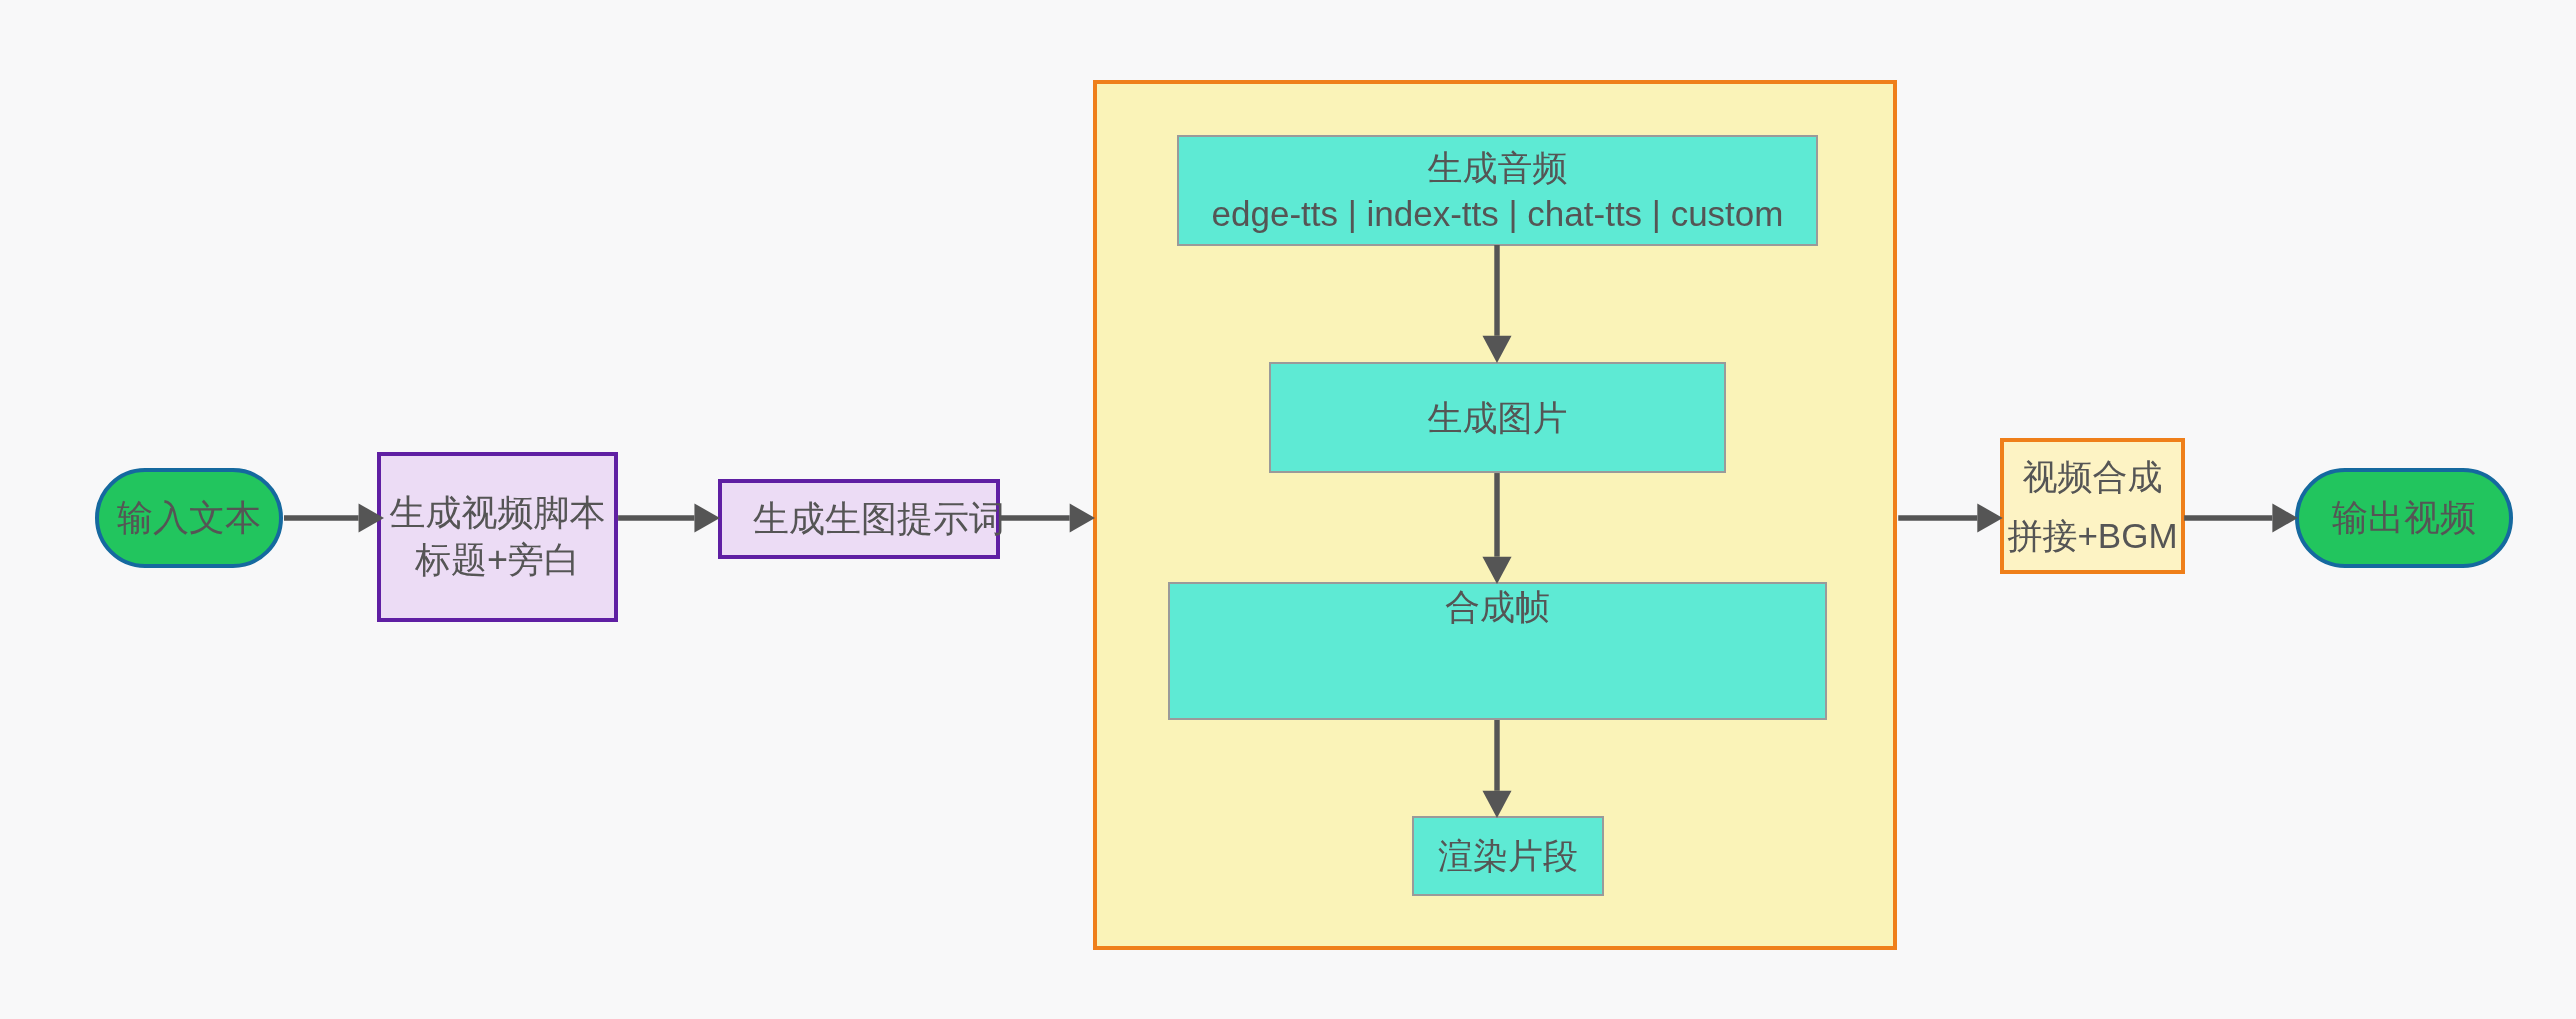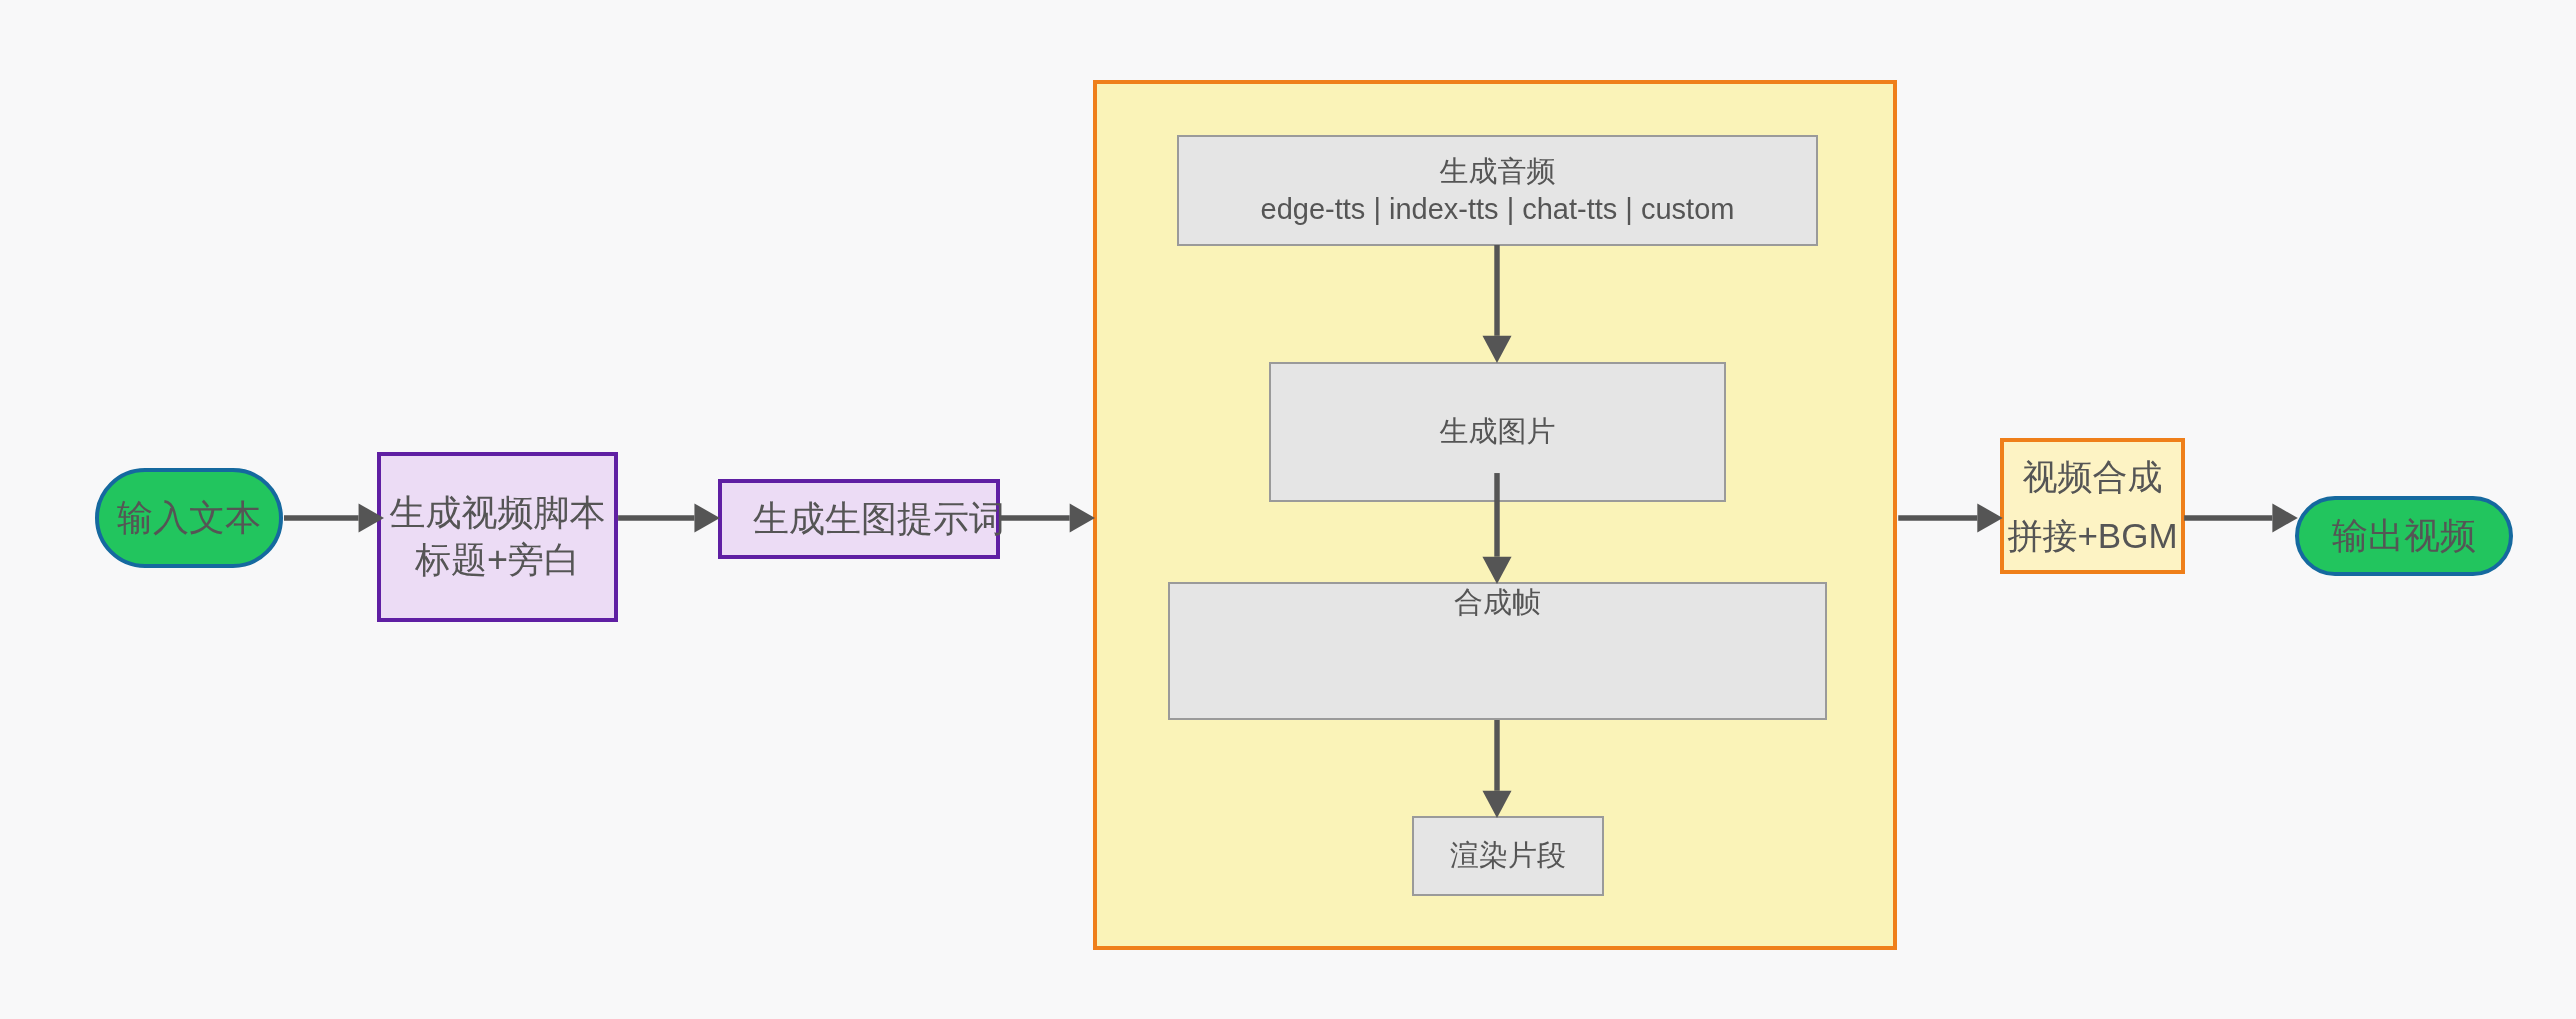--- a/index.html
+++ b/index.html
@@ -25,22 +25,22 @@
     background:#ecdcf5;border:4.5px solid #5f1fa3;
     font-size:36px;
   }
   
   .orange{
     background:#fdf3c4;border:4.5px solid #ef7f1a;
     font-size:35px;
   }
   
   .plain{
-    background:#e5e5e5;border:2.7px solid #9a9a9a;
-    font-size:29px;
+    background:#5eead4;border:2.7px solid #9a9a9a;
+    font-size:35px;
   }
 
   
   #pipeline-container{
     position:absolute;box-sizing:border-box;
     background:#faf3b8;border:4.5px solid #ef7f1a;
   }
 
   
   .arrow{position:absolute;}
@@ -64,38 +64,38 @@
 
   <div class="node purple" style="left:718px;top:479px;width:282px;height:80px;padding-left:40px;">
     <span class="line">生成生图提示词</span>
   </div>
 
   <div class="node plain" style="left:1177px;top:135px;width:641px;height:111px;">
     <span class="line">生成音频</span>
     <span class="line">edge-tts | index-tts | chat-tts | custom</span>
   </div>
 
-  <div class="node plain" style="left:1269px;top:362px;width:457px;height:140px;">
+  <div class="node plain" style="left:1269px;top:362px;width:457px;height:111px;">
     <span class="line">生成图片</span>
   </div>
 
   <div class="node plain" style="left:1168px;top:582px;width:659px;height:138px;justify-content:space-between;">
     <span class="line">合成帧</span>
   </div>
 
   <div class="node plain" style="left:1412px;top:816px;width:192px;height:80px;">
     <span class="line">渲染片段</span>
   </div>
 
   <div class="node orange" style="left:2000px;top:438px;width:185px;height:136px;gap:13px;">
     <span class="line">视频合成</span>
     <span class="line">拼接+BGM</span>
   </div>
 
-  <div class="node term" style="left:2295px;top:496px;width:218px;height:80px;">
+  <div class="node term" style="left:2295px;top:468px;width:218px;height:100px;">
     <span class="line">输出视频</span>
   </div>
 
   <div class="arrow" style="left:284px;top:498px;width:100px;height:40px;">
     <svg width="100" height="40" viewBox="0 0 110 44">
       <line x1="0" y1="22" x2="82" y2="22" stroke="#555555" stroke-width="6"></line>
       <polygon points="82,6 110,22 82,38" fill="#555555"></polygon>
     </svg>
   </div>
 

